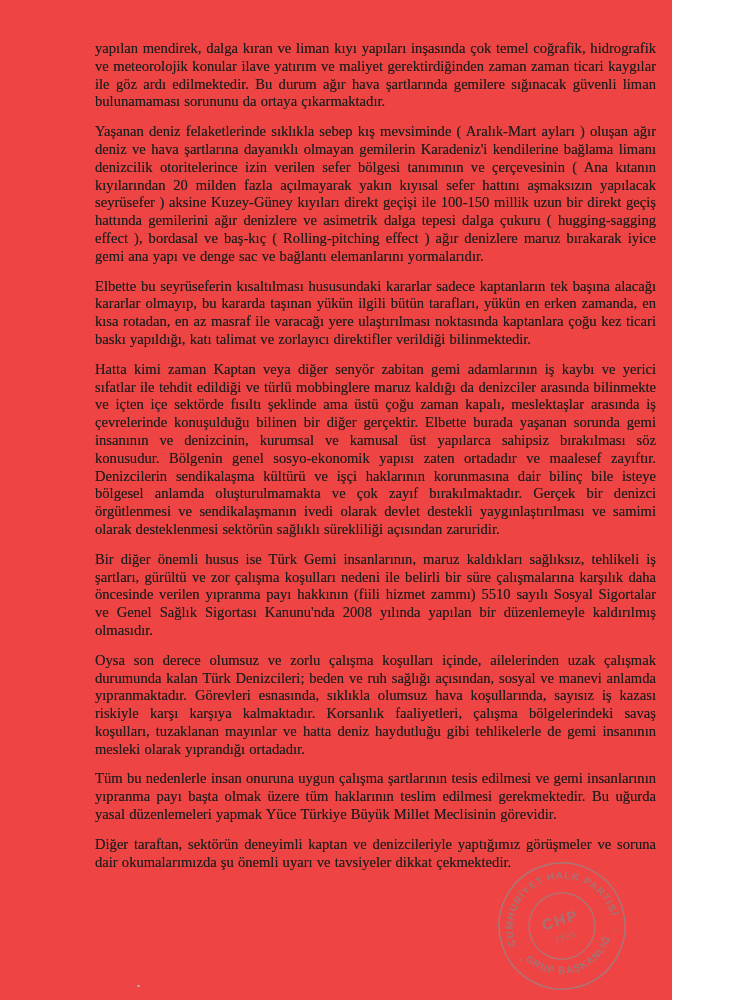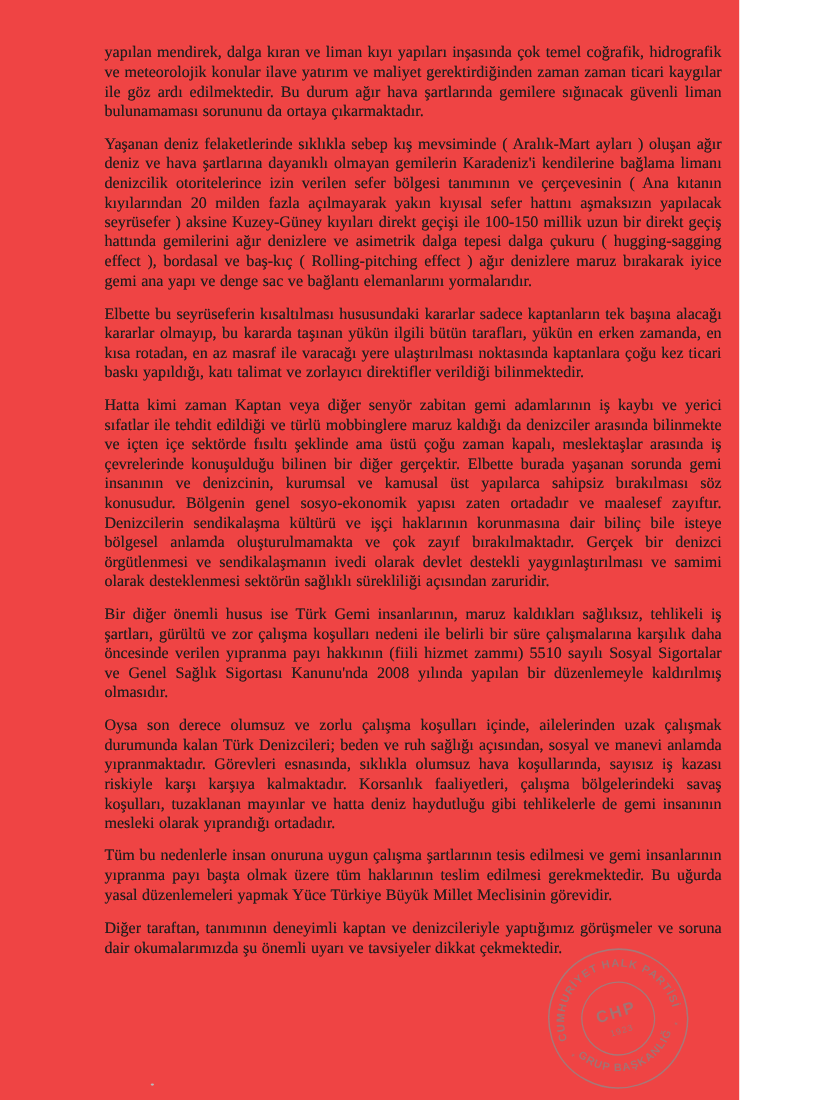--- a/index.html
+++ b/index.html
@@ -90,21 +90,21 @@
 <div class="page">
 
   <div class="text-block">
     <p>yapılan mendirek, dalga kıran ve liman kıyı yapıları inşasında çok temel coğrafik, hidrografik ve meteorolojik konular ilave yatırım ve maliyet gerektirdiğinden zaman zaman ticari kaygılar ile göz ardı edilmektedir. Bu durum ağır hava şartlarında gemilere sığınacak güvenli liman bulunamaması sorununu da ortaya çıkarmaktadır.</p>
     <p>Yaşanan deniz felaketlerinde sıklıkla sebep kış mevsiminde ( Aralık-Mart ayları ) oluşan ağır deniz ve hava şartlarına dayanıklı olmayan gemilerin Karadeniz'i kendilerine bağlama limanı denizcilik otoritelerince izin verilen sefer bölgesi tanımının ve çerçevesinin ( Ana kıtanın kıyılarından 20 milden fazla açılmayarak yakın kıyısal sefer hattını aşmaksızın yapılacak seyrüsefer ) aksine Kuzey-Güney kıyıları direkt geçişi ile 100-150 millik uzun bir direkt geçiş hattında gemilerini ağır denizlere ve asimetrik dalga tepesi dalga çukuru ( hugging-sagging effect ), bordasal ve baş-kıç ( Rolling-pitching effect ) ağır denizlere maruz bırakarak iyice gemi ana yapı ve denge sac ve bağlantı elemanlarını yormalarıdır.</p>
     <p>Elbette bu seyrüseferin kısaltılması hususundaki kararlar sadece kaptanların tek başına alacağı kararlar olmayıp, bu kararda taşınan yükün ilgili bütün tarafları, yükün en erken zamanda, en kısa rotadan, en az masraf ile varacağı yere ulaştırılması noktasında kaptanlara çoğu kez ticari baskı yapıldığı, katı talimat ve zorlayıcı direktifler verildiği bilinmektedir.</p>
     <p>Hatta kimi zaman Kaptan veya diğer senyör zabitan gemi adamlarının iş kaybı ve yerici sıfatlar ile tehdit edildiği ve türlü mobbinglere maruz kaldığı da denizciler arasında bilinmekte ve içten içe sektörde fısıltı şeklinde ama üstü çoğu zaman kapalı, meslektaşlar arasında iş çevrelerinde konuşulduğu bilinen bir diğer gerçektir. Elbette burada yaşanan sorunda gemi insanının ve denizcinin, kurumsal ve kamusal üst yapılarca sahipsiz bırakılması söz konusudur. Bölgenin genel sosyo-ekonomik yapısı zaten ortadadır ve maalesef zayıftır. Denizcilerin sendikalaşma kültürü ve işçi haklarının korunmasına dair bilinç bile isteye bölgesel anlamda oluşturulmamakta ve çok zayıf bırakılmaktadır. Gerçek bir denizci örgütlenmesi ve sendikalaşmanın ivedi olarak devlet destekli yaygınlaştırılması ve samimi olarak desteklenmesi sektörün sağlıklı sürekliliği açısından zaruridir.</p>
     <p>Bir diğer önemli husus ise Türk Gemi insanlarının, maruz kaldıkları sağlıksız, tehlikeli iş şartları, gürültü ve zor çalışma koşulları nedeni ile belirli bir süre çalışmalarına karşılık daha öncesinde verilen yıpranma payı hakkının (fiili hizmet zammı) 5510 sayılı Sosyal Sigortalar ve Genel Sağlık Sigortası Kanunu'nda 2008 yılında yapılan bir düzenlemeyle kaldırılmış olmasıdır.</p>
     <p>Oysa son derece olumsuz ve zorlu çalışma koşulları içinde, ailelerinden uzak çalışmak durumunda kalan Türk Denizcileri; beden ve ruh sağlığı açısından, sosyal ve manevi anlamda yıpranmaktadır. Görevleri esnasında, sıklıkla olumsuz hava koşullarında, sayısız iş kazası riskiyle karşı karşıya kalmaktadır. Korsanlık faaliyetleri, çalışma bölgelerindeki savaş koşulları, tuzaklanan mayınlar ve hatta deniz haydutluğu gibi tehlikelerle de gemi insanının mesleki olarak yıprandığı ortadadır.</p>
     <p>Tüm bu nedenlerle insan onuruna uygun çalışma şartlarının tesis edilmesi ve gemi insanlarının yıpranma payı başta olmak üzere tüm haklarının teslim edilmesi gerekmektedir. Bu uğurda yasal düzenlemeleri yapmak Yüce Türkiye Büyük Millet Meclisinin görevidir.</p>
-    <p>Diğer taraftan, tanımının deneyimli kaptan ve denizcileriyle yaptığımız görüşmeler ve soruna dair okumalarımızda şu önemli uyarı ve tavsiyeler dikkat çekmektedir.</p>
+    <p>Diğer taraftan, sektörün deneyimli kaptan ve denizcileriyle yaptığımız görüşmeler ve soruna dair okumalarımızda şu önemli uyarı ve tavsiyeler dikkat çekmektedir.</p>
   </div>
 
   <div class="stamp">
     <svg viewBox="0 0 152 152" xmlns="http://www.w3.org/2000/svg">
       <defs>
         <path id="arcTop" d="M 30.2,99 A 50,50 0 1 1 121.8,99" fill="none"></path>
         <path id="arcBottom" d="M 32.4,100 A 52,52 0 0 0 119.6,100" fill="none"></path>
       </defs>
       <circle class="ring" cx="76" cy="76" r="63"></circle>
       <circle class="ring-inner" cx="76" cy="76" r="33"></circle>

